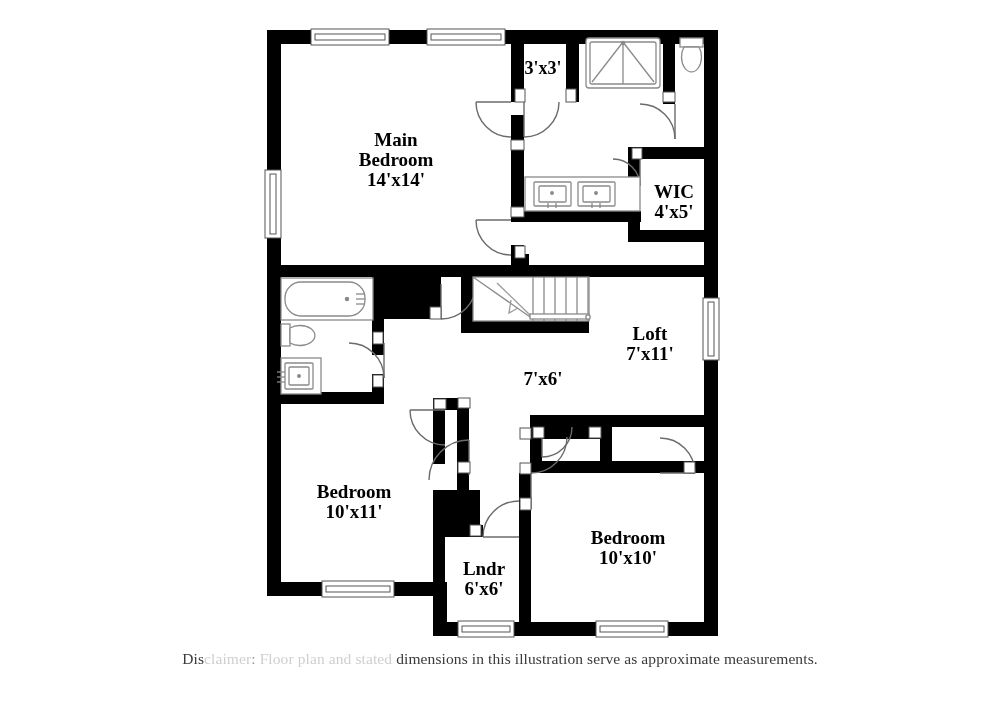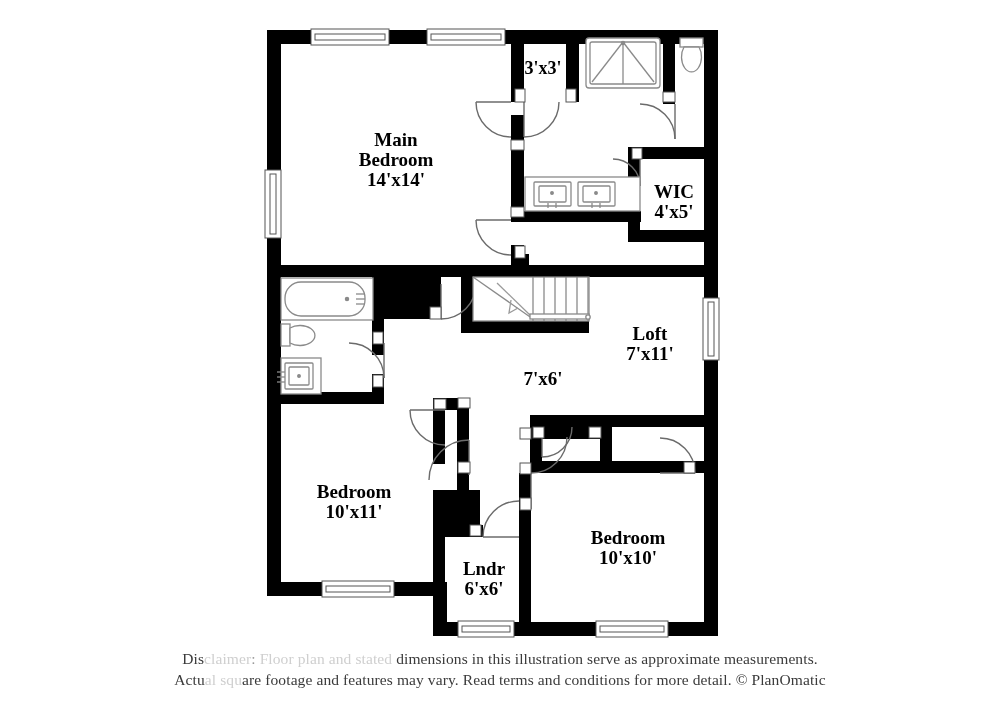--- a/index.html
+++ b/index.html
@@ -336,14 +336,13 @@
     <text x="628" y="564" font-size="19">10'x10'</text>
 
     <text x="484" y="575" font-size="19">Lndr</text>
     <text x="484" y="595" font-size="19">6'x6'</text>
   </g>
 
 </svg>
 
 <div class="disclaimer">
   <span class="line1"><span>Dis</span><span class="faded">claimer</span><span class="semi">:</span><span class="faded"> Floor plan and stated</span><span> dimensions in this illustration serve as approximate measurements.</span></span>
-  <span class="line2"><span>Actu</span><span class="faded">al squ</span><span>are footage and features may vary. Read terms and conditions for more detail. </span><span>© PlanOmatic</span></span>
 </div>
 
 </body></html>

